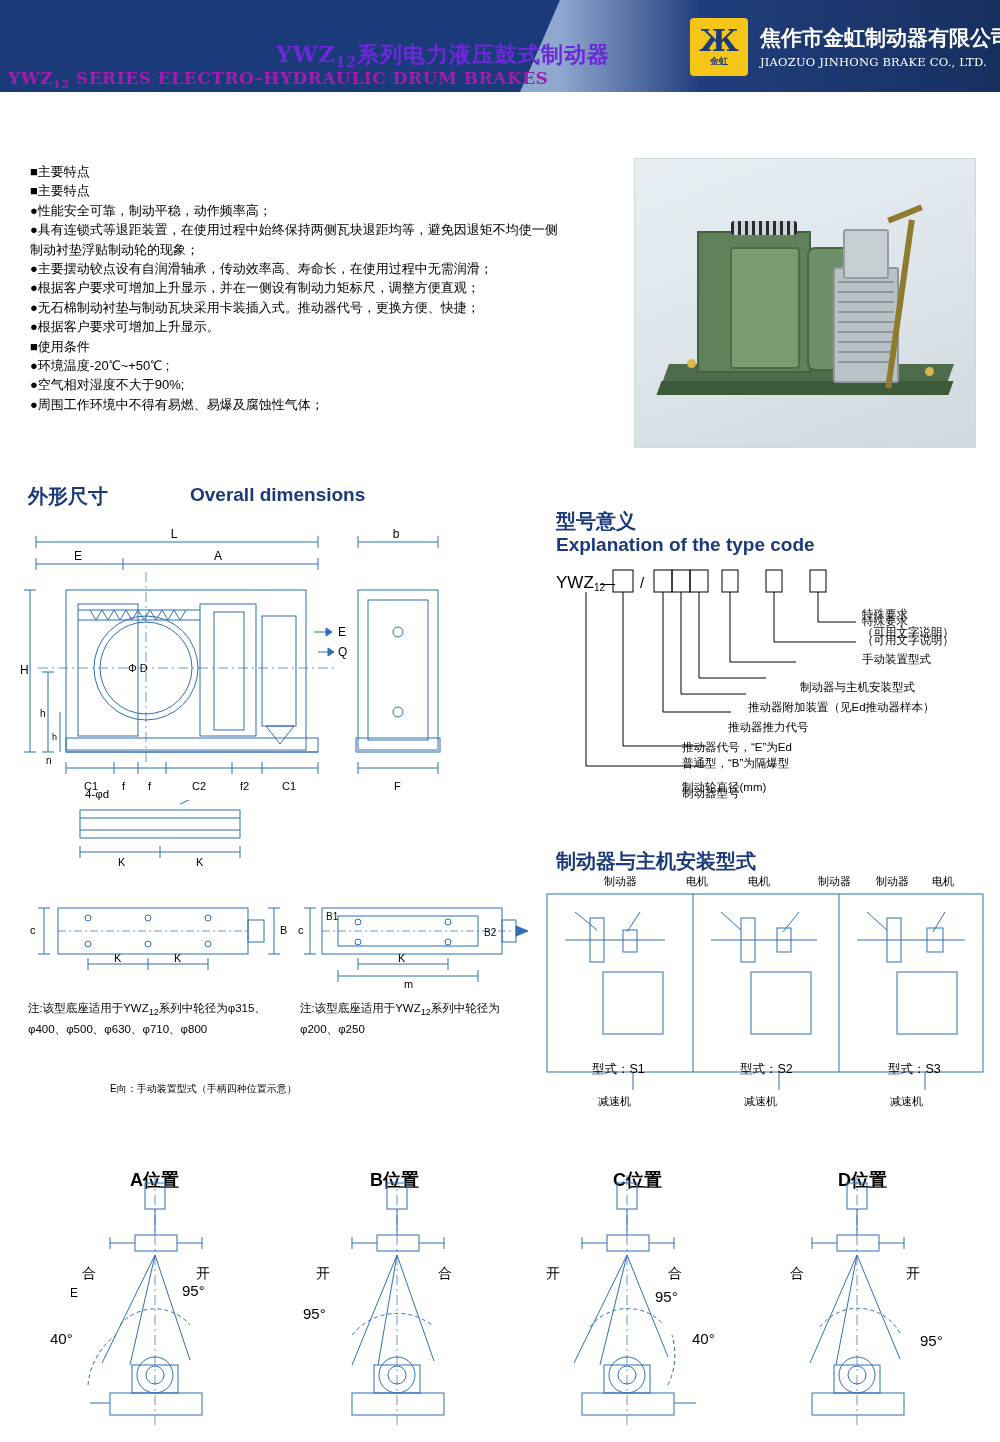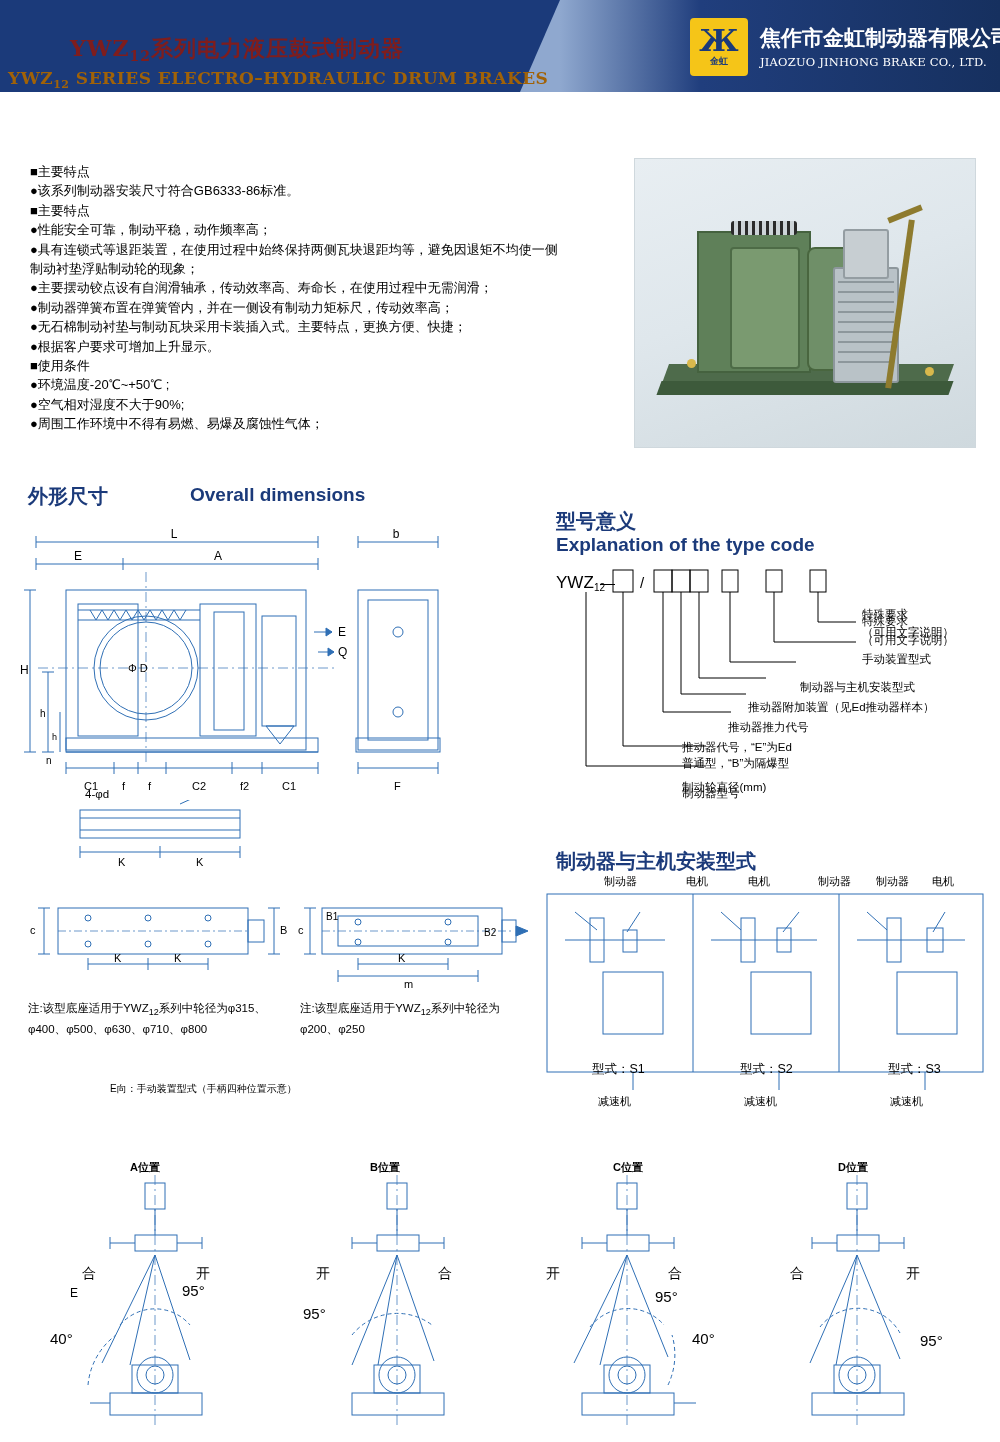--- a/index.html
+++ b/index.html
@@ -22,28 +22,29 @@
   }
   .hdr-grad{
     position:absolute;left:560px;top:0;width:440px;height:92px;
     background:linear-gradient(90deg,#8fa8cf 0%, #203e7d 32%, #16305f 100%);
   }
   .hdr-grad:before{
     content:"";position:absolute;left:-40px;top:0;width:0;height:0;
     border-right:40px solid #8fa8cf;border-top:92px solid transparent;
   }
   .hdr-title-cn{
-    position:absolute;left:70px;top:34px;width:540px;
-    font-family:"DejaVu Serif", serif;font-weight:bold;font-size:22px;color:#7f1d1d;
+    position:absolute;left:70px;top:40px;width:540px;
+    font-family:"DejaVu Serif", serif;font-weight:bold;font-size:22px;color:#6d28d9;
     letter-spacing:1px;
+    text-align:right;
   }
   .hdr-title-cn .sub{font-size:14px;vertical-align:sub;}
   .hdr-title-en{
     position:absolute;left:8px;top:68px;width:600px;
-    font-family:"DejaVu Serif", serif;font-weight:bold;font-size:17px;color:#a16207;
+    font-family:"DejaVu Serif", serif;font-weight:bold;font-size:17px;color:#a21caf;
     letter-spacing:.5px;
   }
   .hdr-title-en .sub{font-size:11px;vertical-align:sub;}
   .logo-badge{
     position:absolute;left:690px;top:18px;width:58px;height:58px;
     border-radius:4px;background:#f5c518;
     display:flex;align-items:center;justify-content:center;
     flex-direction:column;
   }
   .logo-mark{font-size:30px;font-weight:bold;color:#1b3a7a;line-height:28px;font-family:"DejaVu Serif",serif;}
@@ -94,21 +95,21 @@
   
   .bluewrap{position:absolute;}
   svg text{font-family:"Liberation Sans",sans-serif;}
   .dimnote{font-size:11.5px;line-height:17px;}
 
   .note1{position:absolute;left:28px;top:1000px;width:270px;}
   .note2{position:absolute;left:300px;top:1000px;width:230px;}
 
   .ehand{position:absolute;left:110px;top:1082px;font-size:10px;}
 
-  .poslbl{position:absolute;font-size:11px;font-weight:bold;}
+  .poslbl{position:absolute;font-size:18px;font-weight:bold;margin-top:8px;}
 
   
   .code-area{position:absolute;left:556px;top:566px;width:420px;height:250px;}
   .code-lbl{position:absolute;font-size:11.5px;white-space:nowrap;}
 
   
   .inst-area{position:absolute;left:545px;top:872px;width:440px;height:240px;}
   .inst-lbl{position:absolute;font-size:11px;white-space:nowrap;}
 </style>
 </head>
@@ -128,28 +129,27 @@
   <div class="logo-badge">
     <div class="logo-mark">Ж</div>
     <div class="logo-sub">金虹</div>
   </div>
   <div class="co-cn">焦作市金虹制动器有限公司</div>
   <div class="co-en">JIAOZUO JINHONG BRAKE CO., LTD.</div>
 </div>
 
 <div class="features">
   <div class="ln">■主要特点</div>
-  <div class="ln">●该系列制动器安装尺寸符合GB6333-86标准。</div>
   <div class="ln">■主要特点</div>
   <div class="ln">●性能安全可靠，制动平稳，动作频率高；</div>
   <div class="ln">●具有连锁式等退距装置，在使用过程中始终保持两侧瓦块退距均等，避免因退矩不均使一侧</div>
   <div class="ln">  制动衬垫浮贴制动轮的现象；</div>
   <div class="ln">●主要摆动铰点设有自润滑轴承，传动效率高、寿命长，在使用过程中无需润滑；</div>
-  <div class="ln">●制动器弹簧布置在弹簧管内，并在一侧设有制动力矩标尺，传动效率高；</div>
-  <div class="ln">●无石棉制动衬垫与制动瓦块采用卡装插入式。主要特点，更换方便、快捷；</div>
+  <div class="ln">●根据客户要求可增加上升显示，并在一侧设有制动力矩标尺，调整方便直观；</div>
+  <div class="ln">●无石棉制动衬垫与制动瓦块采用卡装插入式。推动器代号，更换方便、快捷；</div>
   <div class="ln">●根据客户要求可增加上升显示。</div>
   <div class="ln">■使用条件</div>
   <div class="ln">●环境温度-20℃~+50℃ ;</div>
   <div class="ln">●空气相对湿度不大于90%;</div>
   <div class="ln">●周围工作环境中不得有易燃、易爆及腐蚀性气体；</div>
 </div>
 
 <div class="photo">
   <div class="ph-base"></div>
   <div class="ph-base2"></div>

